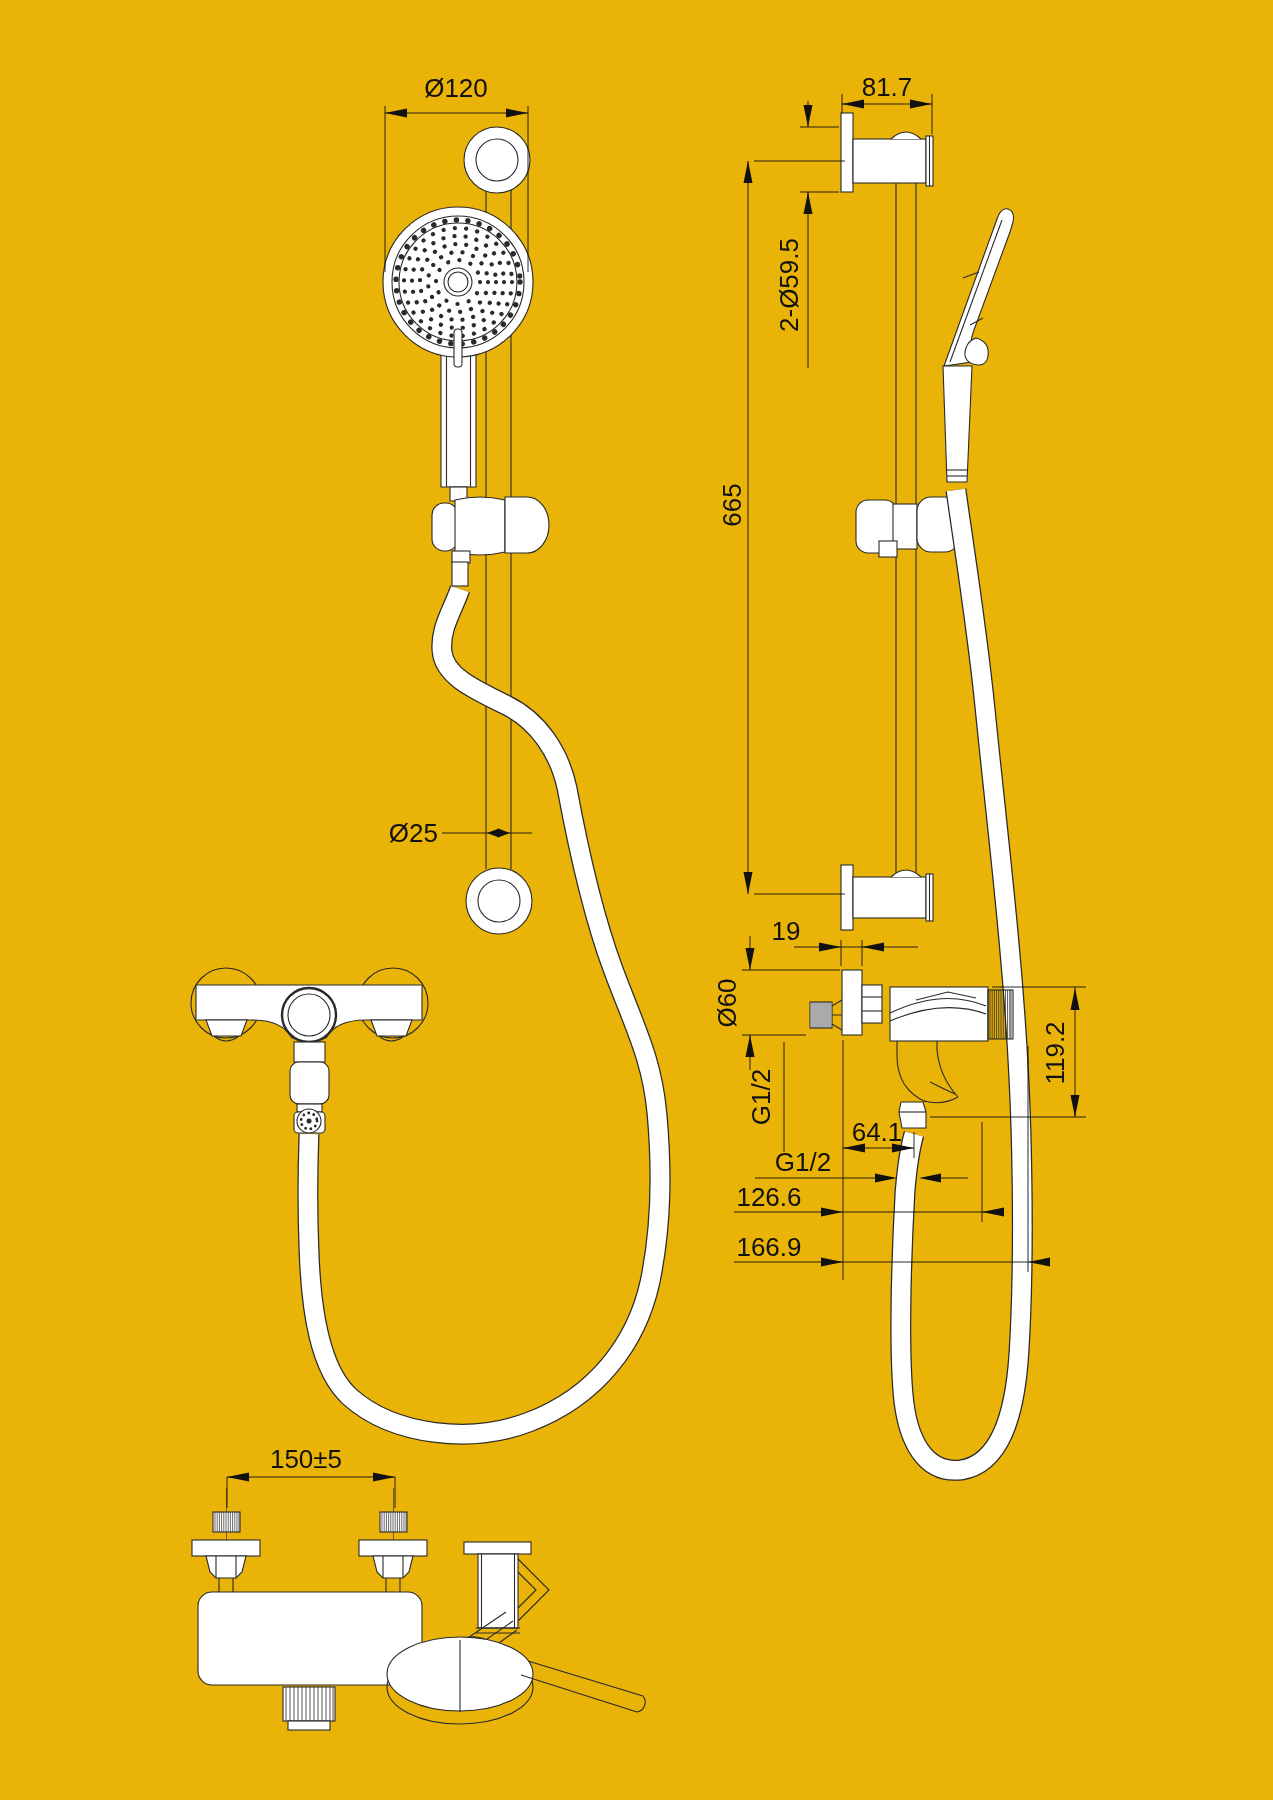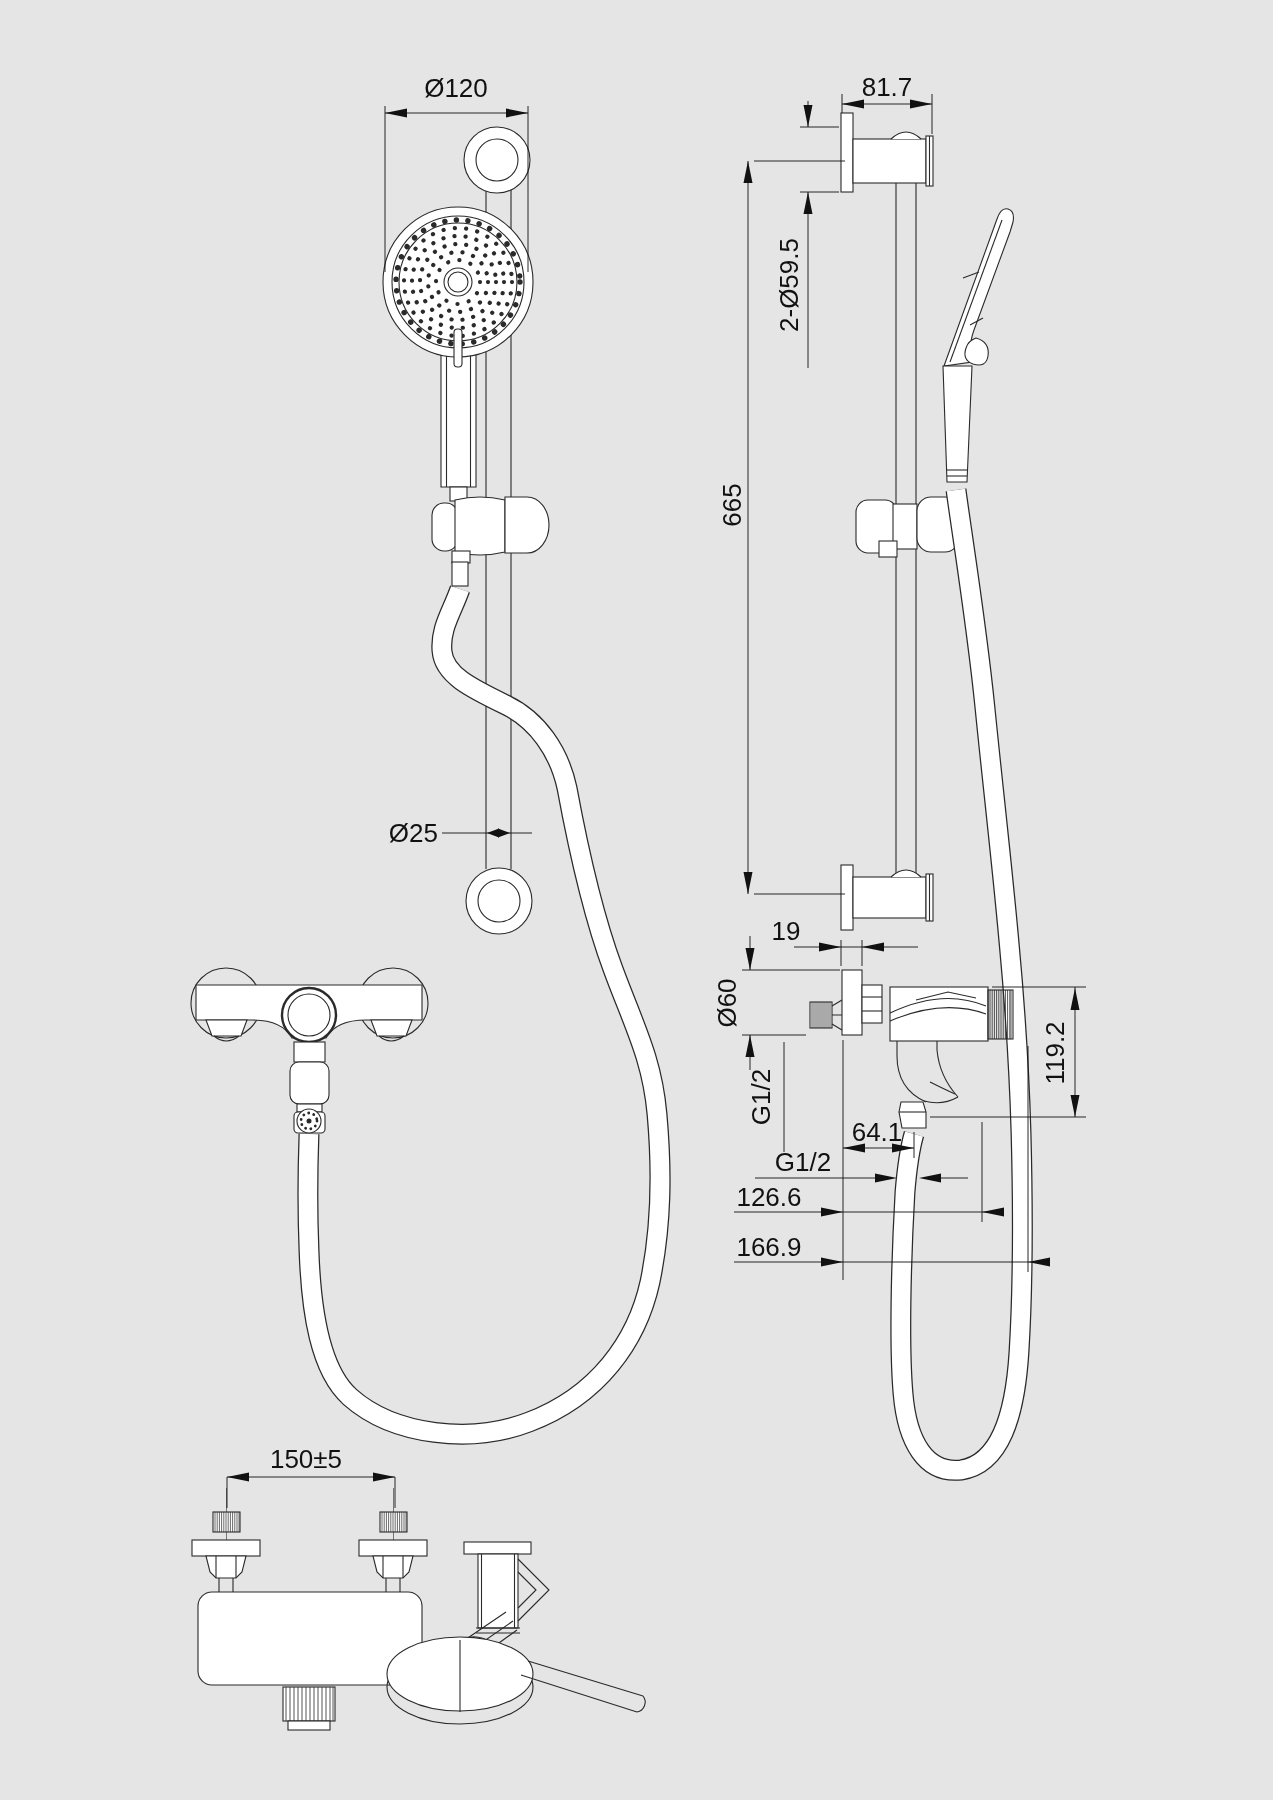--- a/index.html
+++ b/index.html
@@ -1,16 +1,16 @@
 <!DOCTYPE html>
 <html><head>
 <meta charset="utf-8">
 <style>
   html,body{margin:0;padding:0;background:#ffffff;}
-  .sheet{width:1273px;height:1800px;background:#e5e5e5;position:relative;}
+  .sheet{width:1273px;height:1800px;background:#eab308;position:relative;}
   svg{display:block;}
   .dim-text{font-family:"Liberation Sans",sans-serif;font-size:26px;fill:#111;}
 </style>
 </head>
 <body>
 
 <div class="sheet">
 <svg width="1273" height="1800" viewBox="0 0 1273 1800">
 
   <g stroke="#2a2a2a" stroke-width="1.1" fill="none">

